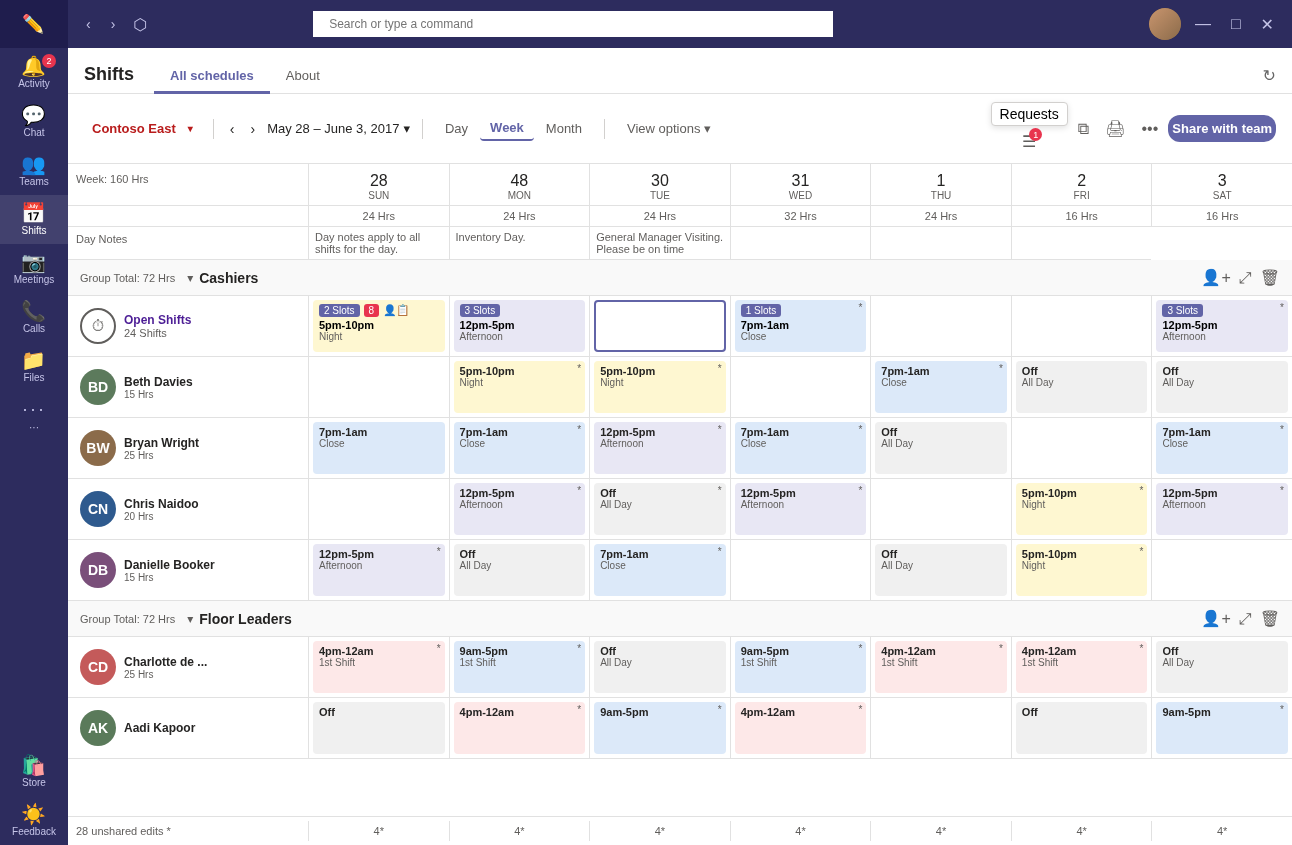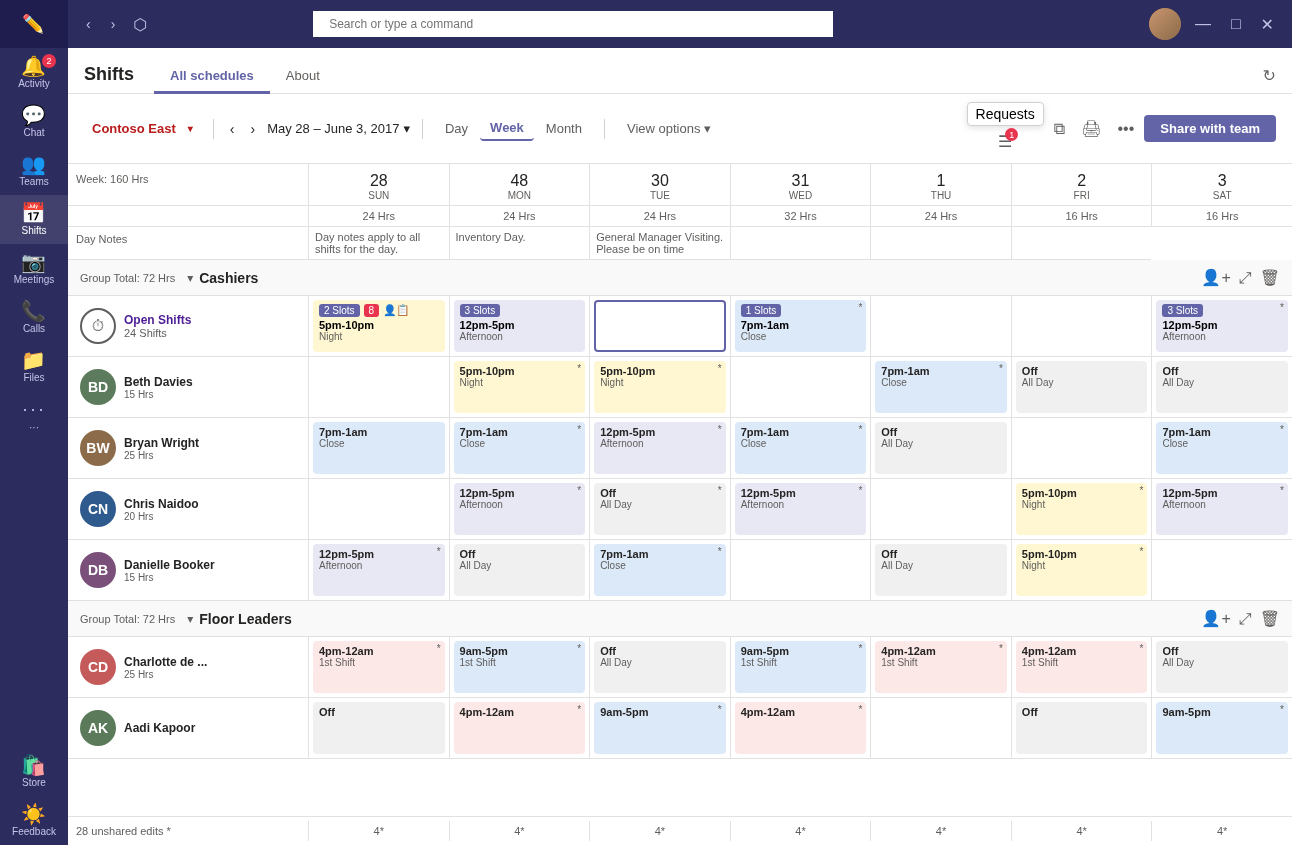--- a/index.html
+++ b/index.html
@@ -162,22 +162,22 @@
       color: #605e5c;
       border-radius: 4px;
     }
     .view-btn.active { color: #6264a7; border-bottom: 2px solid #6264a7; font-weight: 600; }
     .view-options { display: flex; align-items: center; gap: 2px; }
     .toolbar-right { margin-left: auto; display: flex; align-items: center; gap: 4px; }
     .share-btn {
       background: #6264a7;
       color: #fff;
       border: none;
-      border-radius: 4px;
-      padding: 6px 16px;
+      border-radius: 12px;
+      padding: 6px 4px;
       font-size: 13px;
       font-weight: 600;
       cursor: pointer;
     }
     .icon-btn {
       background: none;
       border: none;
       cursor: pointer;
       font-size: 16px;
       color: #605e5c;

